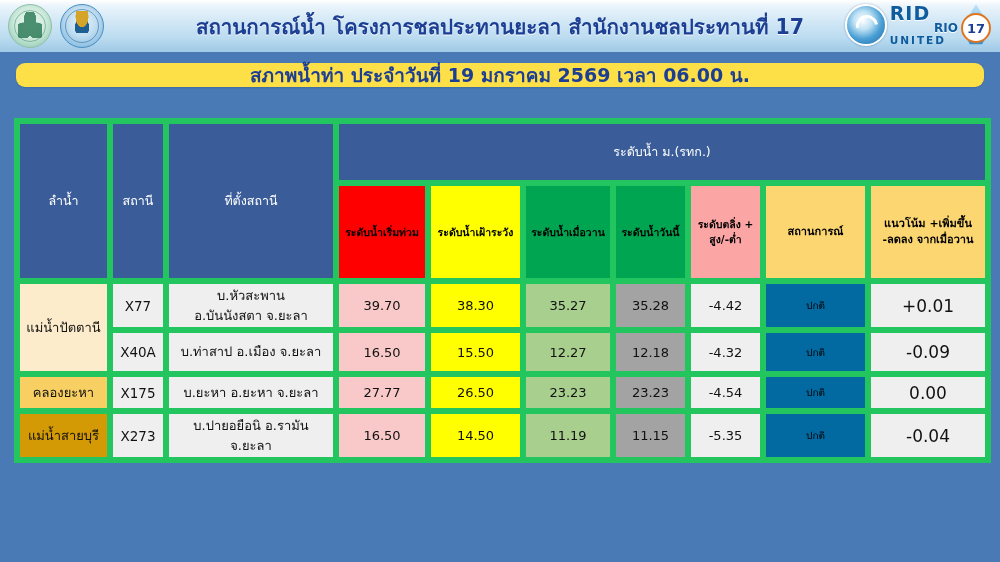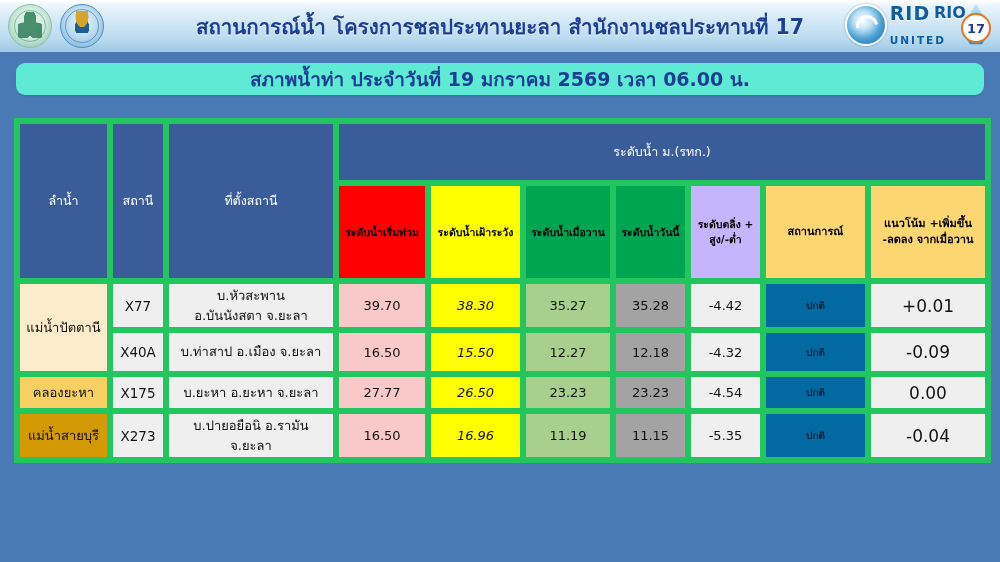--- a/index.html
+++ b/index.html
@@ -142,31 +142,31 @@
   .rio-num {
     position: relative;
     width: 26px; height: 26px; border-radius: 50%;
     background: #ffffff;
     border: 2px solid #e0751f;
     color: #1c3f94; font-size: 13px; font-weight: bold;
     display: flex; align-items: center; justify-content: center;
     margin-bottom: 4px;
   }
   .rio-label {
-    position: absolute; left: -24px; top: 0;
-    font-size: 16px; font-weight: bold; color: #0e5b9e;
+    position: absolute; left: -24px; top: 18px;
+    font-size: 12px; font-weight: bold; color: #0e5b9e;
     text-shadow: 0 1px 0 #ffffff;
   }
 
   
   .subtitle-banner {
     position: absolute;
     left: 16px; top: 63px;
-    width: 968px; height: 32px;
-    background: #5eead4;
+    width: 968px; height: 24px;
+    background: #fde047;
     border-radius: 9px;
     display: flex; align-items: center; justify-content: center;
     color: #1c3f94;
     font-size: 19px;
     font-weight: bold;
     white-space: nowrap;
     box-shadow: 0 1px 2px rgba(0,0,0,.12);
   }
 
   
@@ -195,32 +195,32 @@
     background: #3a5d9a;
     color: #ffffff;
     font-size: 12.5px;
     font-weight: normal;
   }
   .h-group { height: 62px; }
   .h-main  { }
   .h-red    { background: #fe0000; color: #000; font-size: 10.5px; }
   .h-yellow { background: #ffff00; color: #000; font-size: 10.5px; }
   .h-green  { background: #00a551; color: #000; font-size: 10.5px; }
-  .h-gray   { background: #c4b5fd; color: #000; font-size: 10.5px; line-height: 1.45; }
+  .h-gray   { background: #fca5a5; color: #000; font-size: 10.5px; line-height: 1.45; }
   .h-tan    { background: #fcd671; color: #000; font-size: 11px; line-height: 1.45; }
   .h-sub { height: 98px; }
 
   
   td.c-river-1 { background: #fdeccb; font-size: 13px; color: #111; }
   td.c-river-2 { background: #f7cf62; font-size: 13px; color: #111; }
   td.c-river-3 { background: #d39a06; font-size: 13px; color: #111; margin-top: 12px; }
   td.c-station { background: #efefef; font-size: 13.5px; color: #111; }
   td.c-loc     { background: #efefef; font-size: 13px; color: #111; line-height: 1.5; }
   td.c-flood   { background: #f9c9c9; font-size: 13px; color: #111; margin-top: 8px; }
-  td.c-warn    { background: #ffff00; font-size: 13px; color: #111; font-style: italic; }
+  td.c-warn    { background: #ffff00; font-size: 13px; color: #111; }
   td.c-prev    { background: #a9cf8f; font-size: 13px; color: #111; }
   td.c-today   { background: #a3a3a3; font-size: 13px; color: #111; }
   td.c-bank    { background: #efefef; font-size: 13px; color: #111; margin-left: 6px; }
   td.c-status  { background: #0369a1; font-size: 10px; color: #000; }
   td.c-trend   { background: #efefef; font-size: 17px; color: #111; }
 
   tr.r1 td, tr.r4 td { height: 48px; }
   tr.r2 td { height: 44px; }
   tr.r3 td { height: 37px; }
   .loc-line { display: block; }
@@ -339,21 +339,21 @@
         <td class="c-trend">0.00</td>
       </tr>
       <tr class="r4">
         <td class="c-river-3">แม่น้ำสายบุรี</td>
         <td class="c-station">X273</td>
         <td class="c-loc">
           <span class="loc-line">บ.ปายอยือนิ อ.รามัน</span>
           <span class="loc-line">จ.ยะลา</span>
         </td>
         <td class="c-flood">16.50</td>
-        <td class="c-warn">16.96</td>
+        <td class="c-warn">14.50</td>
         <td class="c-prev">11.19</td>
         <td class="c-today">11.15</td>
         <td class="c-bank">-5.35</td>
         <td class="c-status">ปกติ</td>
         <td class="c-trend">-0.04</td>
       </tr>
     </tbody>
   </table>
 </div>
 

